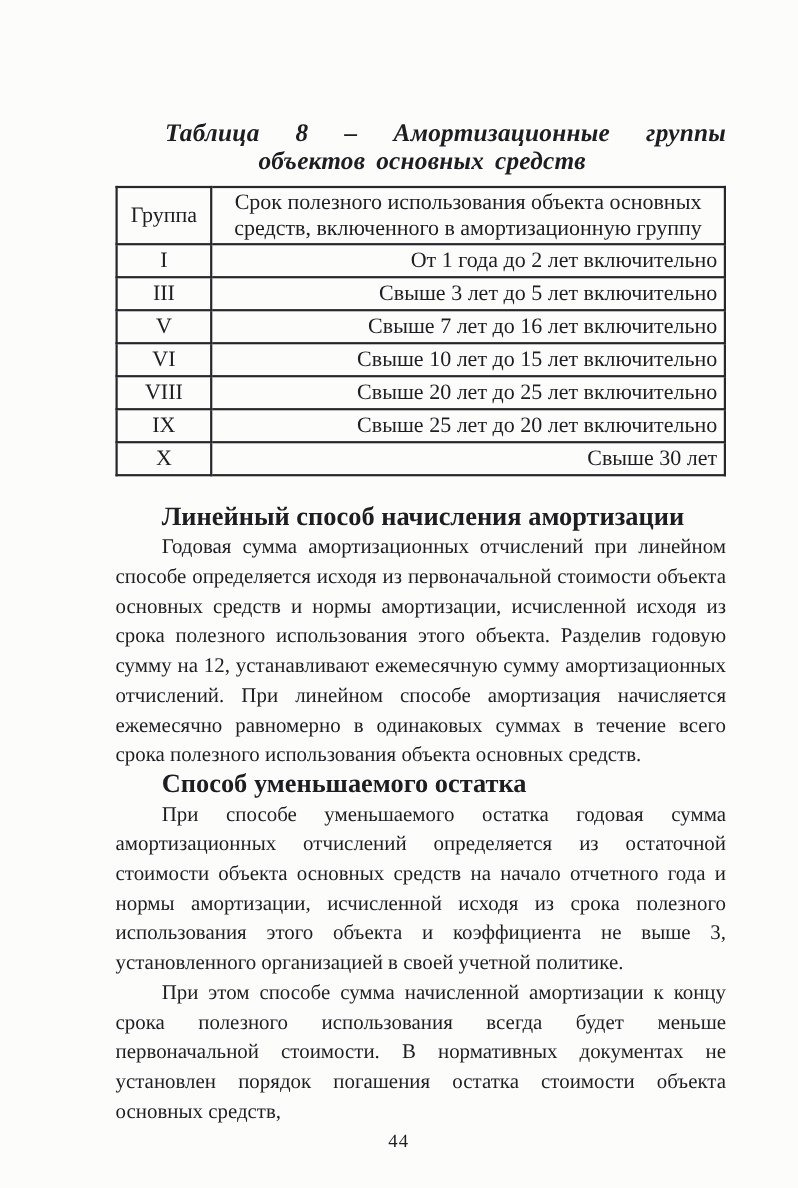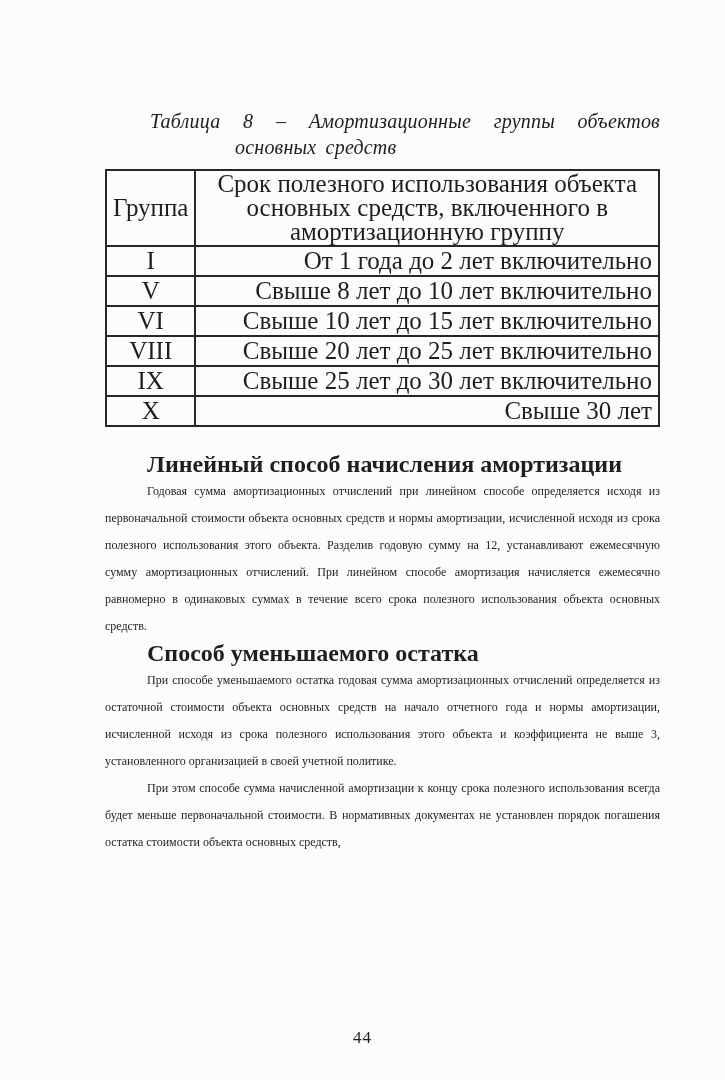--- a/index.html
+++ b/index.html
@@ -14,33 +14,34 @@
     margin: 0 auto;
     background: #fcfcfa;
     color: #1d1d22;
     font-family: "Liberation Serif", "DejaVu Serif", serif;
     box-sizing: border-box;
     padding: 108px 65px 0 105px;
     overflow: hidden;
   }
   .caption {
     font-style: italic;
-    font-size: 20px;
+    font-size: 23px;
     line-height: 26px;
     padding-left: 130px;
     text-indent: -85px;
     text-align: justify;
     margin: 0 0 9px 0;
     letter-spacing: 0.2px;
     word-spacing: 4px;
+    font-weight: bold;
   }
   table.amort {
     width: 100%;
     border-collapse: collapse;
-    font-size: 25px;
+    font-size: 20px;
     line-height: 24px;
   }
   table.amort th, table.amort td {
     border: 2px solid #26262c;
     padding: 1px 6px;
   }
   table.amort th {
     font-weight: normal;
     text-align: center;
     vertical-align: middle;
@@ -58,21 +59,21 @@
   }
   .body-text { margin-top: 24px; }
   .subheading {
     font-weight: bold;
     font-size: 24px;
     line-height: 27px;
     text-indent: 42px;
     margin: 0;
   }
   .para {
-    font-size: 12px;
+    font-size: 19px;
     line-height: 27px;
     text-align: justify;
     text-indent: 42px;
     margin: 0;
     hyphens: none;
   }
   .page-number {
     position: absolute;
     top: 1028px;
     left: 0;
@@ -95,34 +96,38 @@
         <th class="col-group">Группа</th>
         <th>Срок полезного использования объекта основных средств, включенного в амортизационную группу</th>
       </tr>
     </thead>
     <tbody>
       <tr>
         <td class="group-cell">I</td>
         <td class="term-cell">От 1 года до 2 лет включительно</td>
       </tr>
       <tr>
+        <td class="group-cell">III</td>
+        <td class="term-cell">Свыше 3 лет до 5 лет включительно</td>
+      </tr>
+      <tr>
         <td class="group-cell">V</td>
-        <td class="term-cell">Свыше 8 лет до 10 лет включительно</td>
+        <td class="term-cell">Свыше 7 лет до 16 лет включительно</td>
       </tr>
       <tr>
         <td class="group-cell">VI</td>
         <td class="term-cell">Свыше 10 лет до 15 лет включительно</td>
       </tr>
       <tr>
         <td class="group-cell">VIII</td>
         <td class="term-cell">Свыше 20 лет до 25 лет включительно</td>
       </tr>
       <tr>
         <td class="group-cell">IX</td>
-        <td class="term-cell">Свыше 25 лет до 30 лет включительно</td>
+        <td class="term-cell">Свыше 25 лет до 20 лет включительно</td>
       </tr>
       <tr>
         <td class="group-cell">X</td>
         <td class="term-cell">Свыше 30 лет</td>
       </tr>
     </tbody>
   </table>
 
   <div class="body-text">
     <p class="subheading">Линейный способ начисления амортизации</p>

